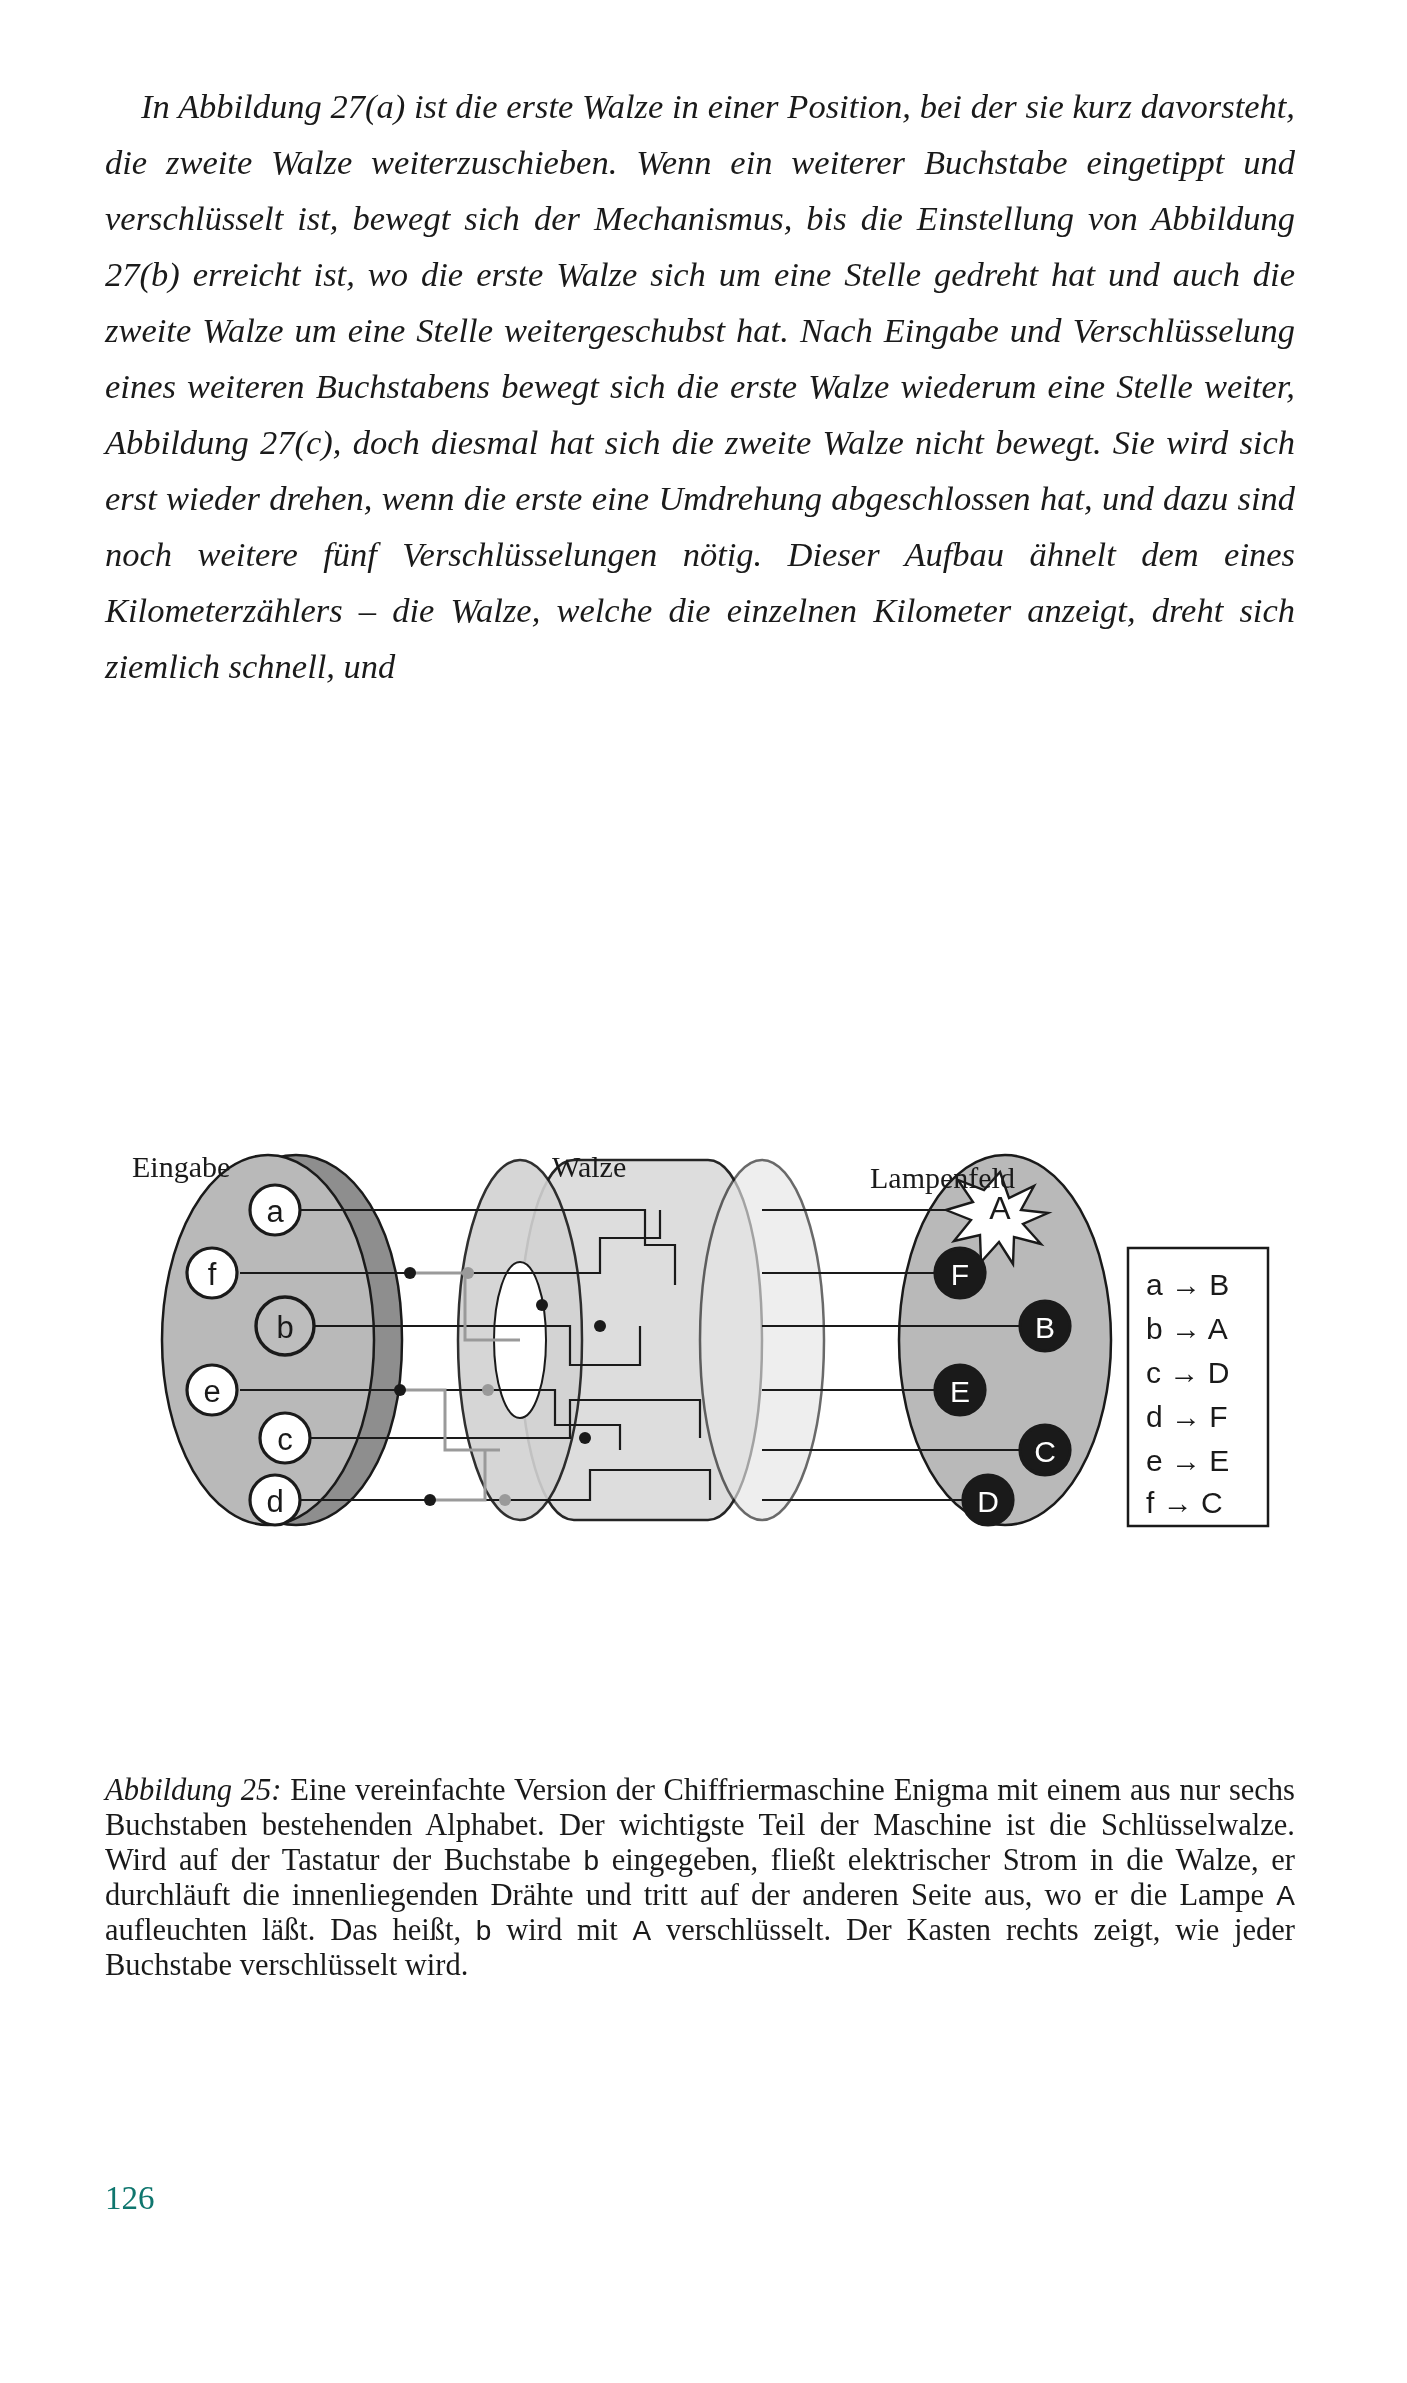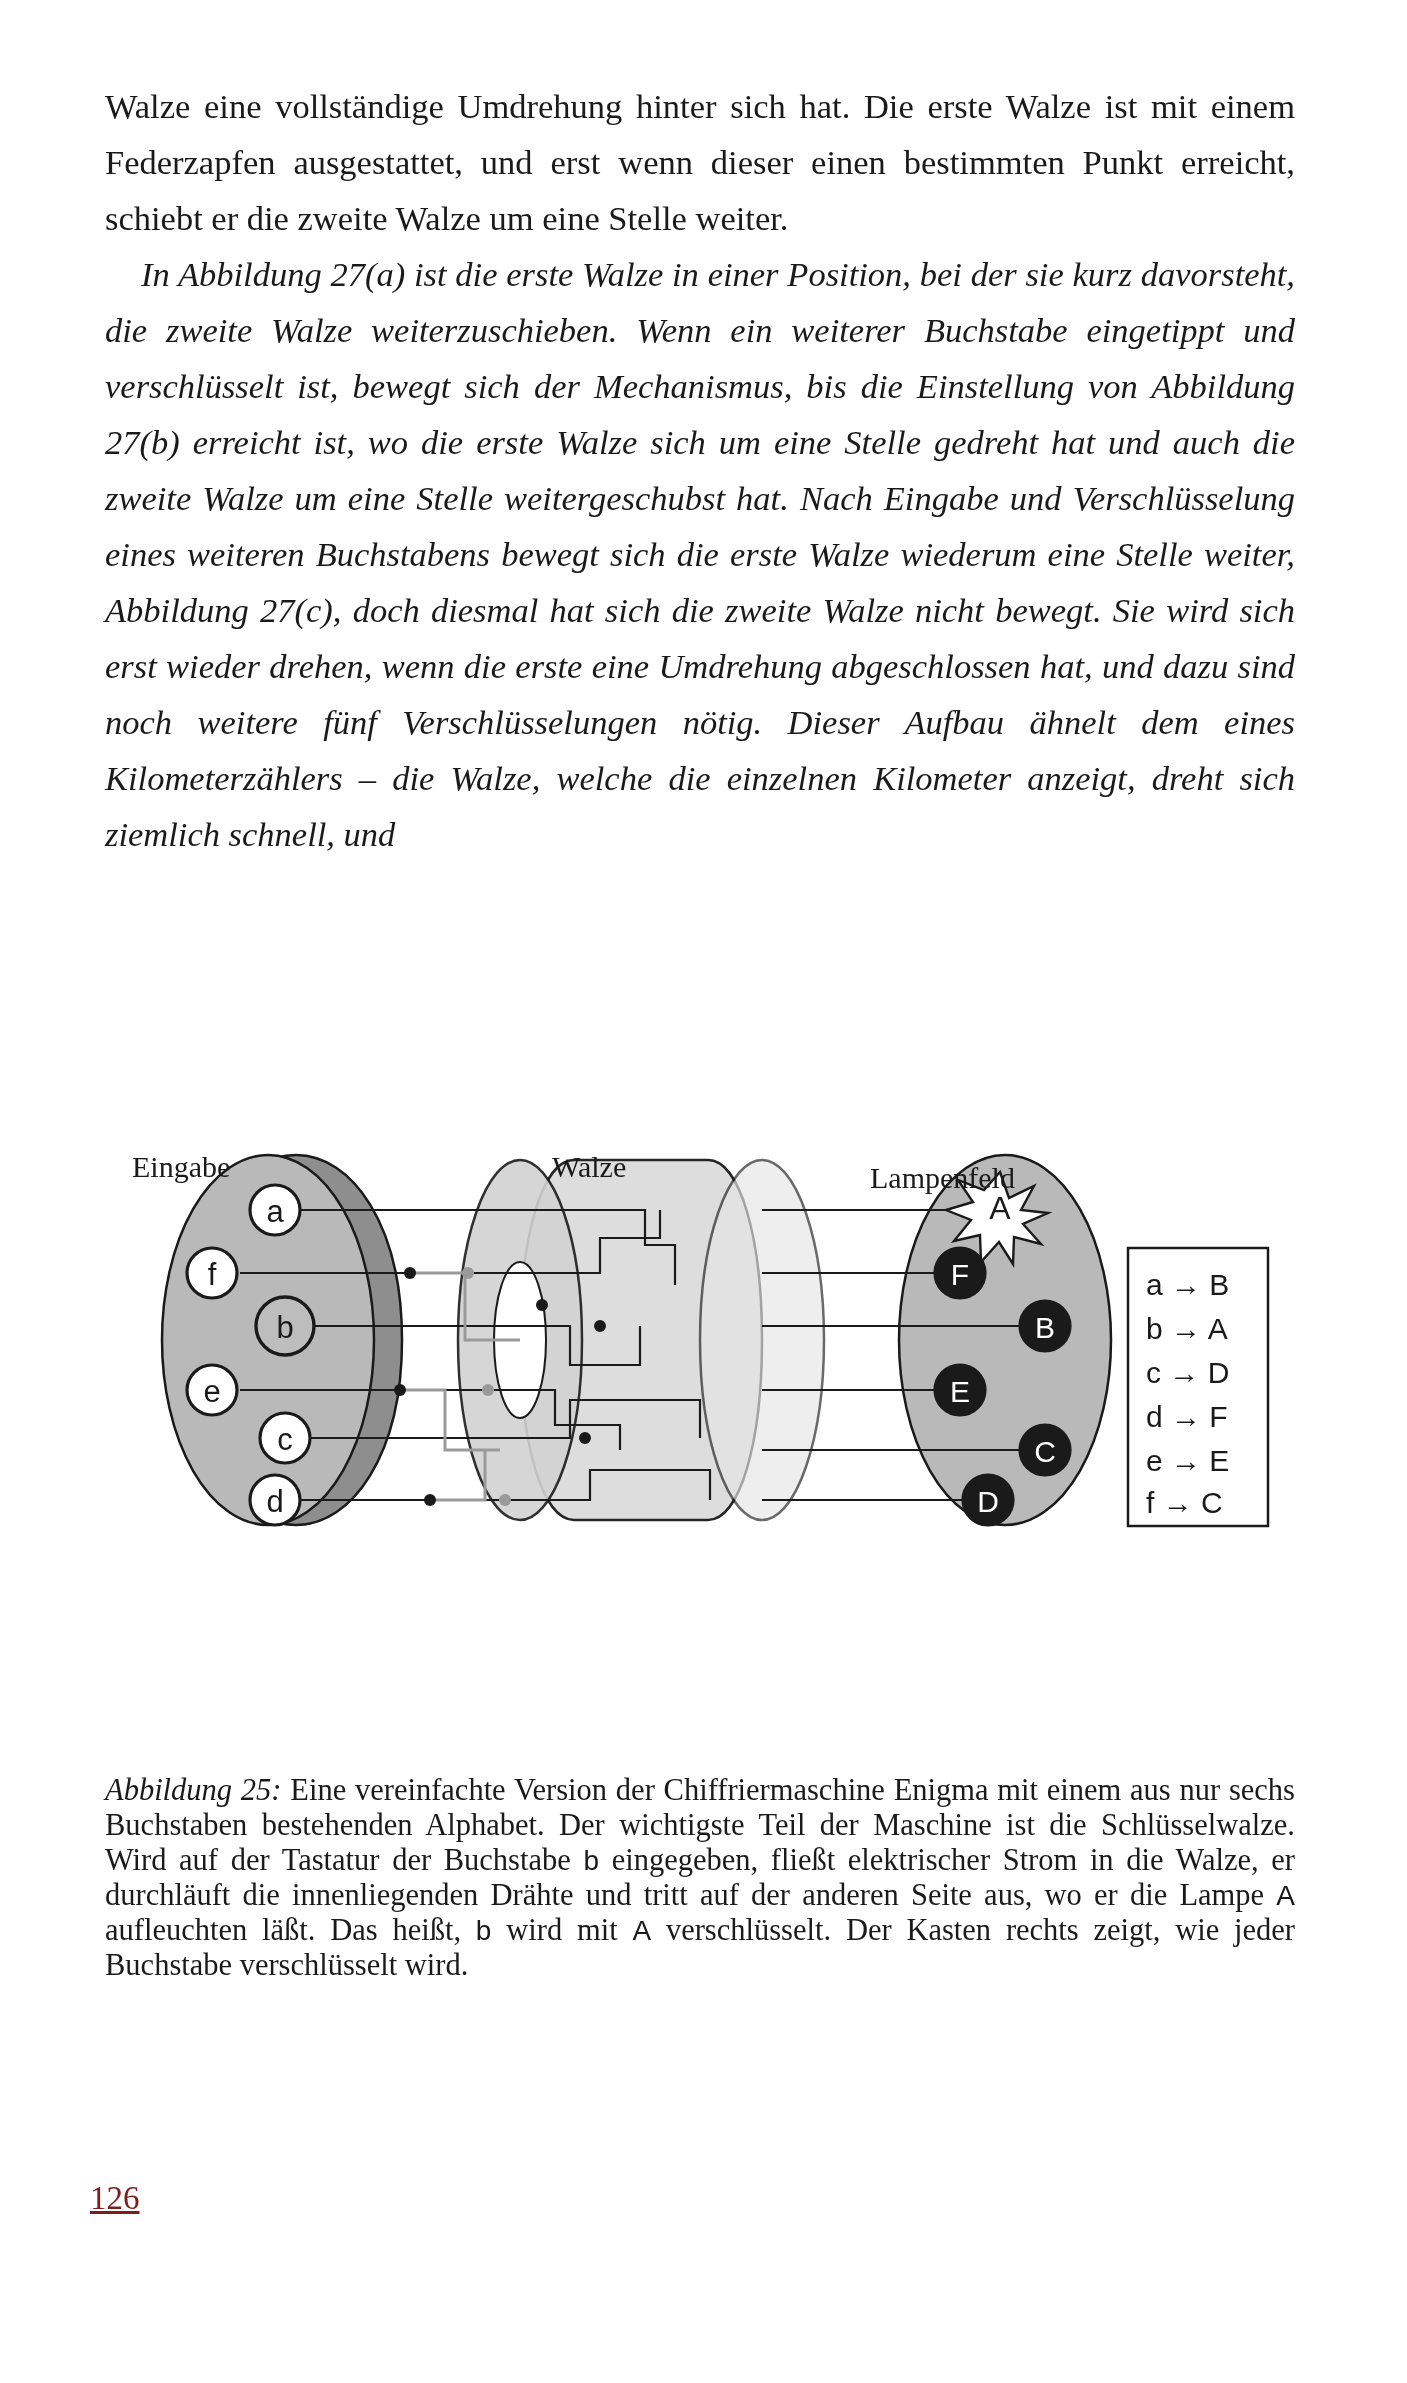--- a/index.html
+++ b/index.html
@@ -72,35 +72,33 @@
     text-align: justify;
     color: #1a1a1a;
   }
   .caption i { font-style: italic; }
   .caption .mono {
     font-family: "Liberation Sans", sans-serif;
     font-size: 28px;
   }
   .folio {
     position: absolute;
-    left: 90px;
+    left: 105px;
     top: 2180px;
     font-size: 33px;
-    color: #7f1d1d;
-    text-decoration: underline;
+    color: #0f766e;
   }
   svg { display: block; }
 </style>
 </head>
 <body>
 
 <div class="page">
 
   <div class="body-text">
-    <p>Walze eine vollständige Umdrehung hinter sich hat. Die erste Walze ist mit einem Federzapfen ausgestattet, und erst wenn dieser einen bestimmten Punkt erreicht, schiebt er die zweite Walze um eine Stelle weiter.</p>
     <p class="indent">In Abbildung 27(a) ist die erste Walze in einer Position, bei der sie kurz davorsteht, die zweite Walze weiterzuschieben. Wenn ein weiterer Buchstabe eingetippt und verschlüsselt ist, bewegt sich der Mechanismus, bis die Einstellung von Abbildung 27(b) erreicht ist, wo die erste Walze sich um eine Stelle gedreht hat und auch die zweite Walze um eine Stelle weitergeschubst hat. Nach Eingabe und Verschlüsselung eines weiteren Buchstabens bewegt sich die erste Walze wiederum eine Stelle weiter, Abbildung 27(c), doch diesmal hat sich die zweite Walze nicht bewegt. Sie wird sich erst wieder drehen, wenn die erste eine Umdrehung abgeschlossen hat, und dazu sind noch weitere fünf Verschlüsselungen nötig. Dieser Aufbau ähnelt dem eines Kilometerzählers – die Walze, welche die einzelnen Kilometer anzeigt, dreht sich ziemlich schnell, und</p>
   </div>
 
   <div class="figure">
 
     <div class="fig-labels">
       <span class="fig-label kb">Eingabe</span>
       <span class="fig-label rotor">Walze</span>
       <span class="fig-label lamp">Lampenfeld</span>
     </div>

